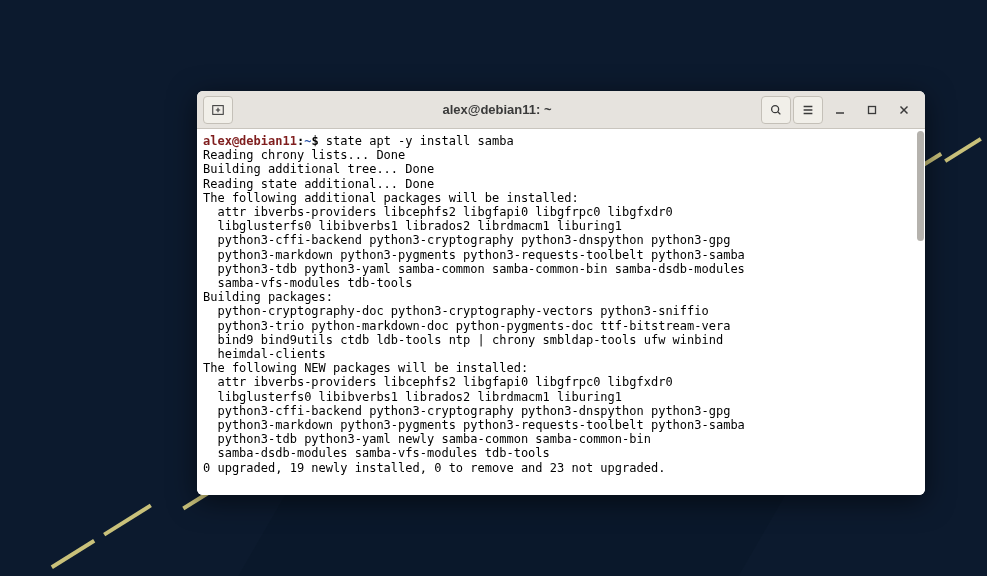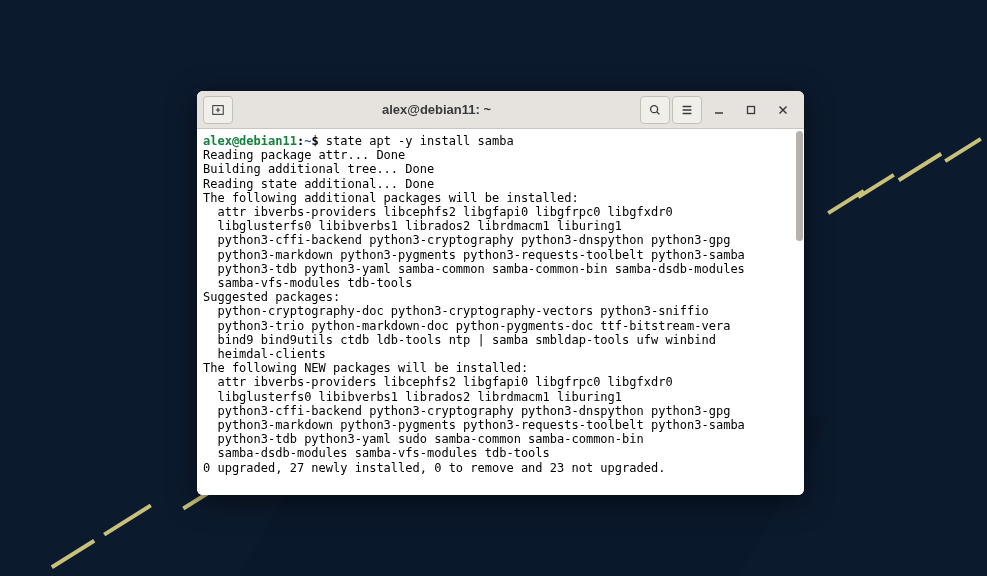--- a/index.html
+++ b/index.html
@@ -29,21 +29,21 @@
       bottom: -120px; left: 250px;
       background: #0a1626;
       transform: skew(-30deg);
       opacity: 0.35;
     }
 
     .terminal-window {
       position: absolute;
       left: 197px;
       top: 91px;
-      width: 607px;
+      width: 728px;
       height: 404px;
       background: #fff;
       border-radius: 6px;
       box-shadow: 0 6px 28px rgba(0,0,0,0.55);
       display: flex;
       flex-direction: column;
       overflow: hidden;
     }
 
     .titlebar {
@@ -86,21 +86,21 @@
     }
     .term-scroll {
       padding: 5px 6px 6px 6px;
       font-family: "DejaVu Sans Mono", "Liberation Mono", monospace;
       font-size: 12px;
       line-height: 14.2px;
       color: #000;
       white-space: pre;
       letter-spacing: 0;
     }
-    .prompt-user { color: #15803d; font-weight: 700; }
+    .prompt-user { color: #7f1d1d; font-weight: 700; }
     .prompt-path { color: #2a53a8; font-weight: 700; }
     .prompt-sep { color: #000; font-weight: 700; }
     .scrollbar {
       position: absolute;
       right: 1px; top: 2px;
       width: 7px; height: 110px;
       background: #b5b2ad;
       border-radius: 4px;
     }
   </style>
@@ -156,38 +156,38 @@
         <svg viewBox="0 0 10 10">
           <line x1="1.5" y1="1.5" x2="8.5" y2="8.5" stroke="#3a3a3a" stroke-width="1.5"></line>
           <line x1="8.5" y1="1.5" x2="1.5" y2="8.5" stroke="#3a3a3a" stroke-width="1.5"></line>
         </svg>
       </div>
     </div>
   </div>
 
   <div class="term-body">
     <div class="term-scroll"><span class="prompt-user">alex@debian11</span><span class="prompt-sep">:</span><span class="prompt-path">~</span><span class="prompt-sep">$ </span><span>state apt -y install samba</span>
-<span>Reading package attr... Done</span>
+<span>Reading chrony lists... Done</span>
 <span>Building additional tree... Done</span>
 <span>Reading state additional... Done</span>
 <span>The following additional packages will be installed:</span>
 <span>  attr ibverbs-providers libcephfs2 libgfapi0 libgfrpc0 libgfxdr0</span>
 <span>  libglusterfs0 libibverbs1 librados2 librdmacm1 liburing1</span>
 <span>  python3-cffi-backend python3-cryptography python3-dnspython python3-gpg</span>
 <span>  python3-markdown python3-pygments python3-requests-toolbelt python3-samba</span>
 <span>  python3-tdb python3-yaml samba-common samba-common-bin samba-dsdb-modules</span>
 <span>  samba-vfs-modules tdb-tools</span>
-<span>Suggested packages:</span>
+<span>Building packages:</span>
 <span>  python-cryptography-doc python3-cryptography-vectors python3-sniffio</span>
 <span>  python3-trio python-markdown-doc python-pygments-doc ttf-bitstream-vera</span>
-<span>  bind9 bind9utils ctdb ldb-tools ntp | samba smbldap-tools ufw winbind</span>
+<span>  bind9 bind9utils ctdb ldb-tools ntp | chrony smbldap-tools ufw winbind</span>
 <span>  heimdal-clients</span>
 <span>The following NEW packages will be installed:</span>
 <span>  attr ibverbs-providers libcephfs2 libgfapi0 libgfrpc0 libgfxdr0</span>
 <span>  libglusterfs0 libibverbs1 librados2 librdmacm1 liburing1</span>
 <span>  python3-cffi-backend python3-cryptography python3-dnspython python3-gpg</span>
 <span>  python3-markdown python3-pygments python3-requests-toolbelt python3-samba</span>
-<span>  python3-tdb python3-yaml sudo samba-common samba-common-bin</span>
+<span>  python3-tdb python3-yaml newly samba-common samba-common-bin</span>
 <span>  samba-dsdb-modules samba-vfs-modules tdb-tools</span>
-<span>0 upgraded, 27 newly installed, 0 to remove and 23 not upgraded.</span></div>
+<span>0 upgraded, 19 newly installed, 0 to remove and 23 not upgraded.</span></div>
     <div class="scrollbar"></div>
   </div>
 </div>
 
 </body></html>

